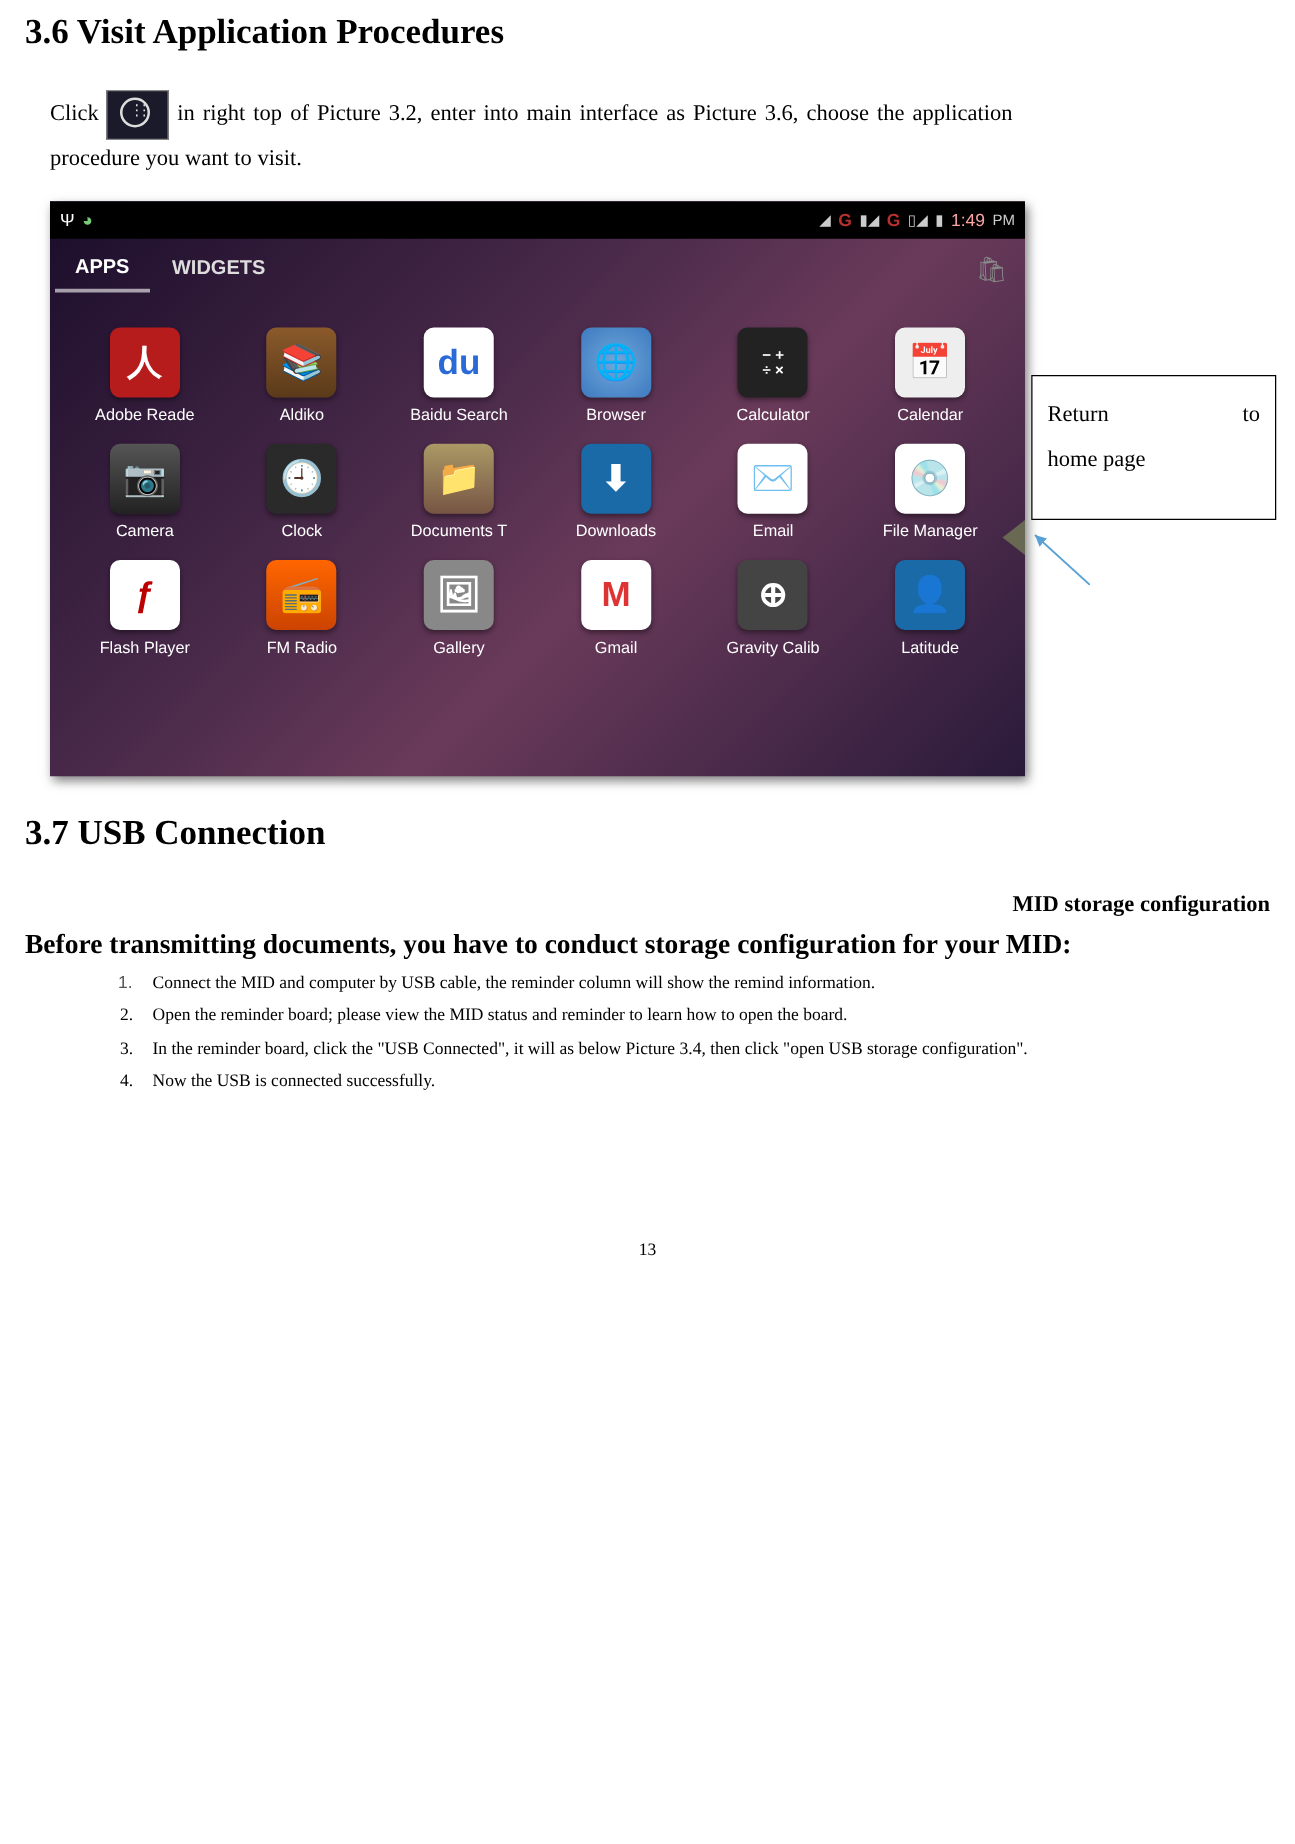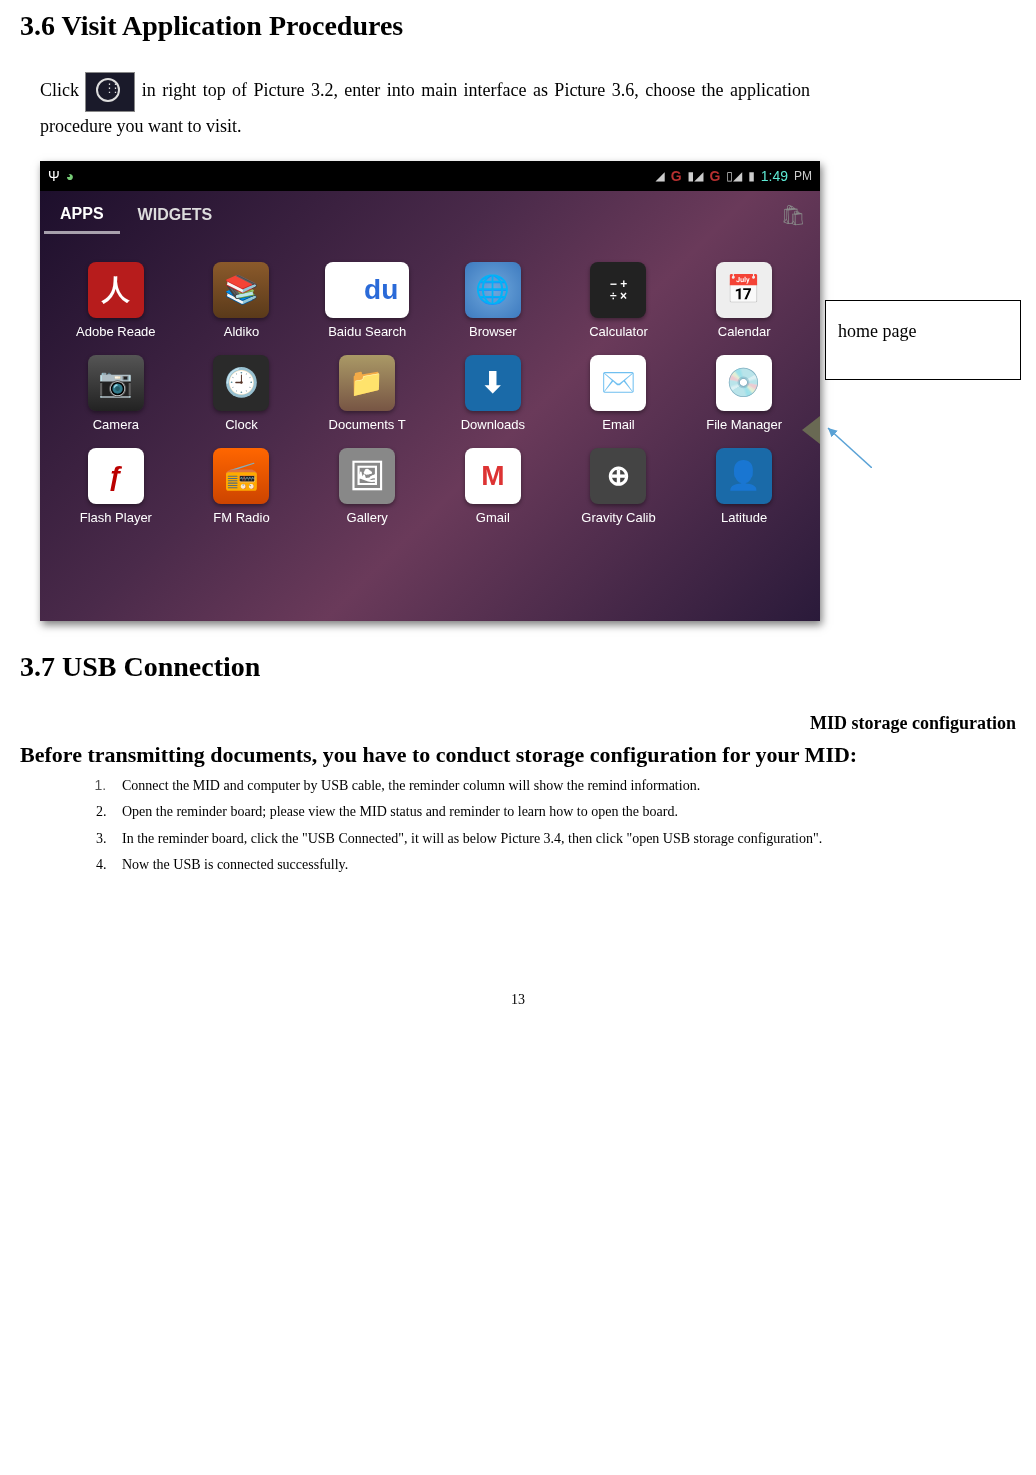--- a/index.html
+++ b/index.html
@@ -68,21 +68,21 @@
     background: #000;
     display: flex;
     align-items: center;
     justify-content: space-between;
     padding: 0 8px;
     font-size: 14px;
   }
   .status-left, .status-right { display: flex; align-items: center; gap: 6px; }
   .sig { color: #ccc; font-size: 12px; }
   .g-label { color: #b83030; font-weight: bold; font-size: 14px; }
-  .time { color: #5eead4; }
+  .time { color: #fca5a5; }
   .tabs {
     display: flex;
     align-items: center;
     padding: 6px 4px;
     gap: 2px;
   }
   .tab {
     padding: 8px 16px;
     font-size: 16px;
     font-weight: bold;
@@ -116,21 +116,21 @@
     border-radius: 8px;
     display: flex;
     align-items: center;
     justify-content: center;
     font-size: 28px;
     font-weight: bold;
     box-shadow: 0 2px 4px rgba(0,0,0,.4);
   }
   .adobe { background: #b71c1c; color: #fff; }
   .aldiko { background: linear-gradient(#8b5a2b, #5a3a1a); }
-  .baidu { background: #fff; color: #2a6ad8; border-radius: 50%; padding-left: 28px; }
+  .baidu { background: #fff; color: #2a6ad8; border-radius: 50%; }
   .browser { background: radial-gradient(circle, #6fa8dc, #3d7abf); border-radius: 50%; }
   .calc { background: #222; color: #fff; }
   .cal { background: #eee; color: #444; }
   .camera { background: linear-gradient(#555, #222); }
   .clock { background: #2a2a2a; border-radius: 50%; }
   .docs { background: linear-gradient(#a96, #754); }
   .downloads { background: #1a6aa8; }
   .email { background: #fff; border-radius: 6px; }
   .filemgr { background: #fff; }
   .flash { background: #fff; }
@@ -335,20 +335,24 @@
           <span>Latitude</span>
         </div>
     </div>
 
     <div class="side-triangle"></div>
   </div>
 
 </div>
 
 <div class="callout">
+  <div class="callout-row1">
+    <span>Return</span>
+    <span>to</span>
+  </div>
   <div>home page</div>
 </div>
 
 <h2 class="section-heading">3.7 USB Connection</h2>
 
 <div class="sub-heading">MID storage configuration</div>
 <div class="body-text">Before transmitting documents, you have to conduct storage configuration for your MID:</div>
 
 <ol class="steps">
   <li class="gray-num">Connect the MID and computer by USB cable, the reminder column will show the remind information.</li>

